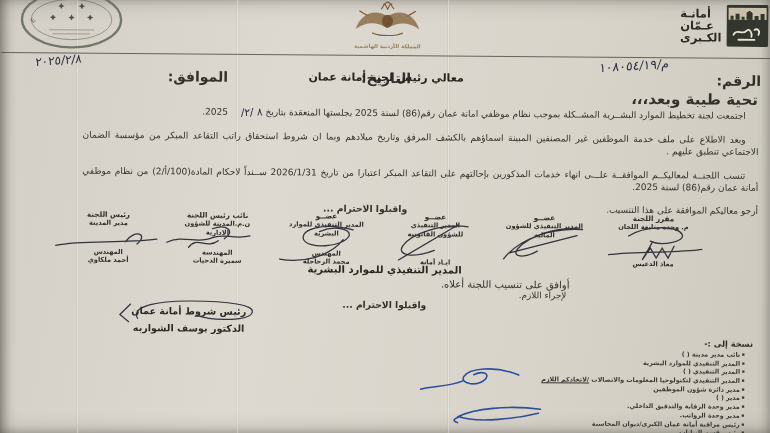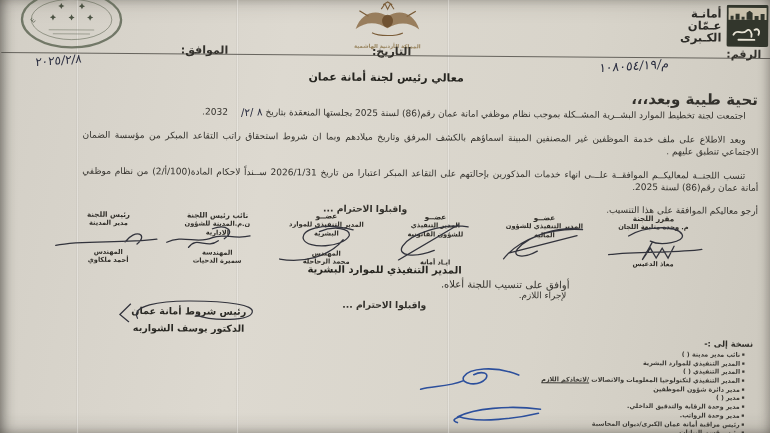--- a/index.html
+++ b/index.html
@@ -11,27 +11,27 @@
                     inset -8px 0 12px -8px rgba(55,50,44,.45),
                     inset 0 -12px 20px -14px rgba(55,50,44,.45),
                     inset 0 14px 22px -16px rgba(55,50,44,.35);}
   .crease{position:absolute;top:0;bottom:0;width:3px;
           background:linear-gradient(90deg,rgba(110,102,90,.16),rgba(255,255,255,.3),rgba(110,102,90,.12));}
   .tilt{position:absolute;inset:0;transform:rotate(.45deg);transform-origin:50% 50%;
         direction:rtl;color:#33312c;}
   .pre{white-space:pre-line;}
   
   .logo{position:absolute;top:2px;right:3px;display:flex;gap:5px;align-items:center;}
-  .logo-text{font-weight:bold;font-size:11.5px;line-height:1.05;text-align:right;color:#2c2b27;}
+  .logo-text{font-weight:bold;font-size:11.5px;line-height:1.05;text-align:left;color:#2c2b27;}
   .emblem{position:absolute;top:1px;left:302px;width:168px;text-align:center;}
   .emb-cap{font-size:5.4px;color:#97835d;font-weight:bold;letter-spacing:.4px;margin-top:-2px;}
   .seal{position:absolute;left:16px;top:-9px;width:108px;height:64px;}
   
   .ref-line{position:absolute;top:55px;left:0;right:0;border-top:1.4px solid #514f49;opacity:.85;}
-  .ref-label{position:absolute;top:45px;font-size:11px;font-weight:bold;}
+  .ref-label{position:absolute;top:70px;font-size:14px;font-weight:bold;}
   .hand{color:#2b2e40;direction:ltr;unicode-bidi:bidi-override;display:inline-block;}
   .hand-ref{position:absolute;top:56px;right:102px;font-size:12.5px;letter-spacing:1.5px;
             transform:rotate(-4deg) skewX(-8deg);}
   .hand-date{position:absolute;top:56px;left:34px;font-size:12px;letter-spacing:.5px;
              transform:rotate(-5deg) skewX(-6deg);}
   .hand-inline{font-size:10.5px;letter-spacing:.5px;transform:rotate(-2deg);vertical-align:-1px;}
   .addressee{position:absolute;top:71px;left:0;right:0;text-align:center;font-weight:bold;font-size:11px;color:#262520;}
   .salut{position:absolute;top:88px;right:13px;font-weight:bold;font-size:15px;}
   .para{position:absolute;right:12px;left:82px;font-size:9px;line-height:12px;
         text-align:justify;text-align-last:right;}
@@ -121,21 +121,21 @@
       <div class="ref-line"></div>
       <span class="ref-label" style="right:10px">الرقم:</span>
       <span class="hand hand-ref">١٠٨٠٥٤/١٩/م</span>
       <span class="ref-label" style="right:360px">التاريخ:</span>
       <span class="ref-label" style="right:543px">الموافق:</span>
       <span class="hand hand-date">٢٠٢٥/٢/٨</span>
 
       <div class="addressee">معالي رئيس لجنة أمانة عمان</div>
       <div class="salut">تحية طيبة وبعد،،،</div>
 
-      <p class="para ind" style="top:98px"><span>اجتمعت لجنة تخطيط الموارد البشــرية المشــكلة بموجب نظام موظفي امانة عمان رقم(86) لسنة 2025 بجلستها المنعقدة بتاريخ </span><span class="hand hand-inline">/٢/ ٨</span><span>2032.</span></p>
+      <p class="para ind" style="top:98px"><span>اجتمعت لجنة تخطيط الموارد البشــرية المشــكلة بموجب نظام موظفي امانة عمان رقم(86) لسنة 2025 بجلستها المنعقدة بتاريخ </span><span class="hand hand-inline">/٢/ ٨</span><span>2025.</span></p>
       <p class="para ind" style="top:122px">وبعد الاطلاع على ملف خدمة الموظفين غير المصنفين المبينة اسماؤهم بالكشف المرفق وتاريخ ميلادهم وبما ان شروط استحقاق راتب التقاعد المبكر من مؤسسة الضمان الاجتماعي تنطبق عليهم .</p>
       <p class="para ind" style="top:158px">تنسب اللجنــة لمعاليكــم الموافقــة علـــى انهاء خدمات المذكورين بإحالتهم على التقاعد المبكر اعتبارا من تاريخ 2026/1/31 ســنداً لاحكام المادة(100/أ/2) من نظام موظفي أمانة عمان رقم(86) لسنة 2025.</p>
       <p class="para" style="top:193px;text-align:right">أرجو معاليكم الموافقة على هذا التنسيب.</p>
       <div class="close1">واقبلوا الاحترام ...</div>
 
       <div class="sigs">
         <div class="sig">
           <div class="s-role">مقرر اللجنة</div>
           <div class="pre">م. وحدة متابعة اللجان</div>
           <svg class="scr" viewBox="0 0 110 40">

